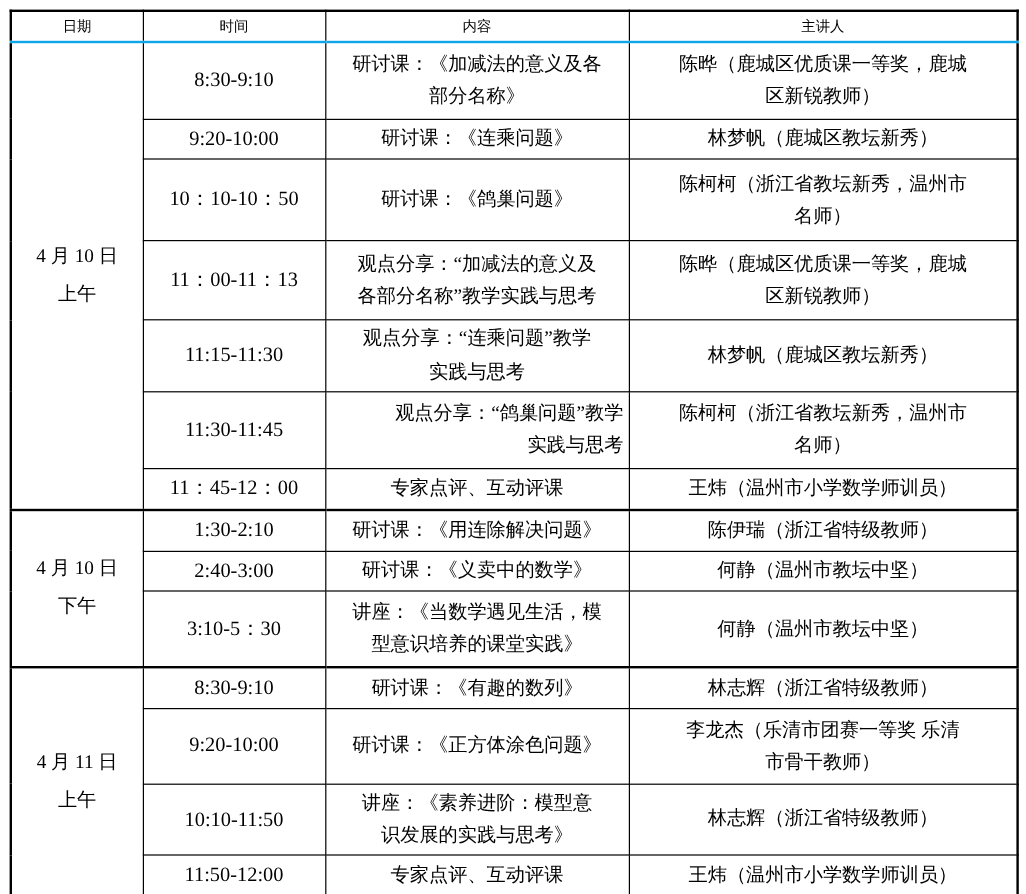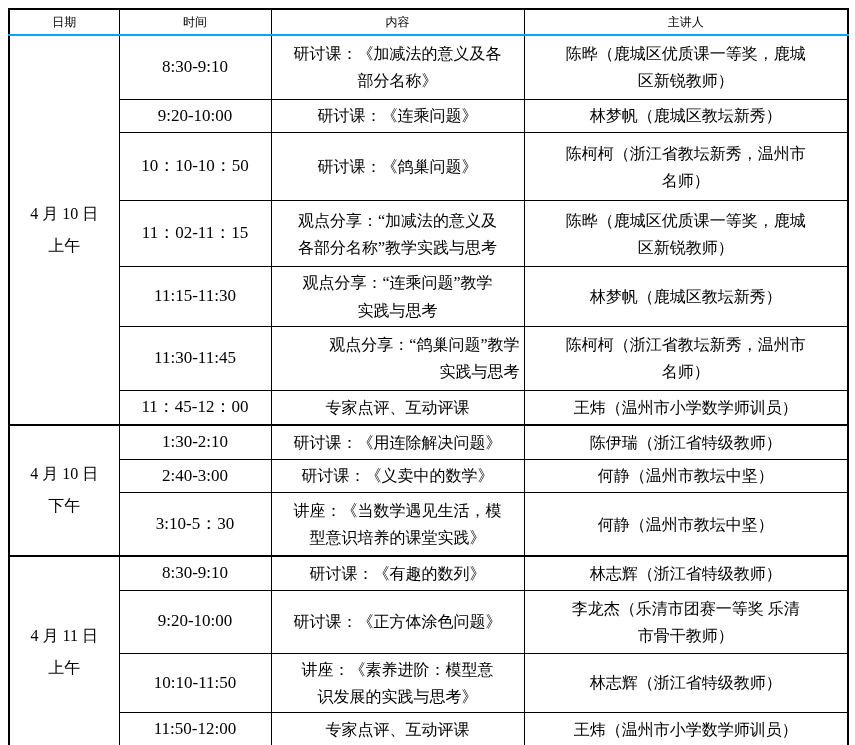--- a/index.html
+++ b/index.html
@@ -75,21 +75,21 @@
         <td class="content-cell">研讨课：《连乘问题》</td>
         <td class="speaker-cell">林梦帆（鹿城区教坛新秀）</td>
       </tr>
       <tr style="height:68px">
         <td class="time-cell">10：10-10：50</td>
         <td class="content-cell">研讨课：《鸽巢问题》</td>
         <td class="speaker-cell">陈柯柯（浙江省教坛新秀，温州市
 名师）</td>
       </tr>
       <tr style="height:66px">
-        <td class="time-cell">11：02-11：15</td>
+        <td class="time-cell">11：00-11：13</td>
         <td class="content-cell">观点分享：“加减法的意义及
 各部分名称”教学实践与思考</td>
         <td class="speaker-cell">陈晔（鹿城区优质课一等奖，鹿城
 区新锐教师）</td>
       </tr>
       <tr style="height:56px">
         <td class="time-cell">11:15-11:30</td>
         <td class="content-cell">观点分享：“连乘问题”教学
 实践与思考</td>
         <td class="speaker-cell">林梦帆（鹿城区教坛新秀）</td>

